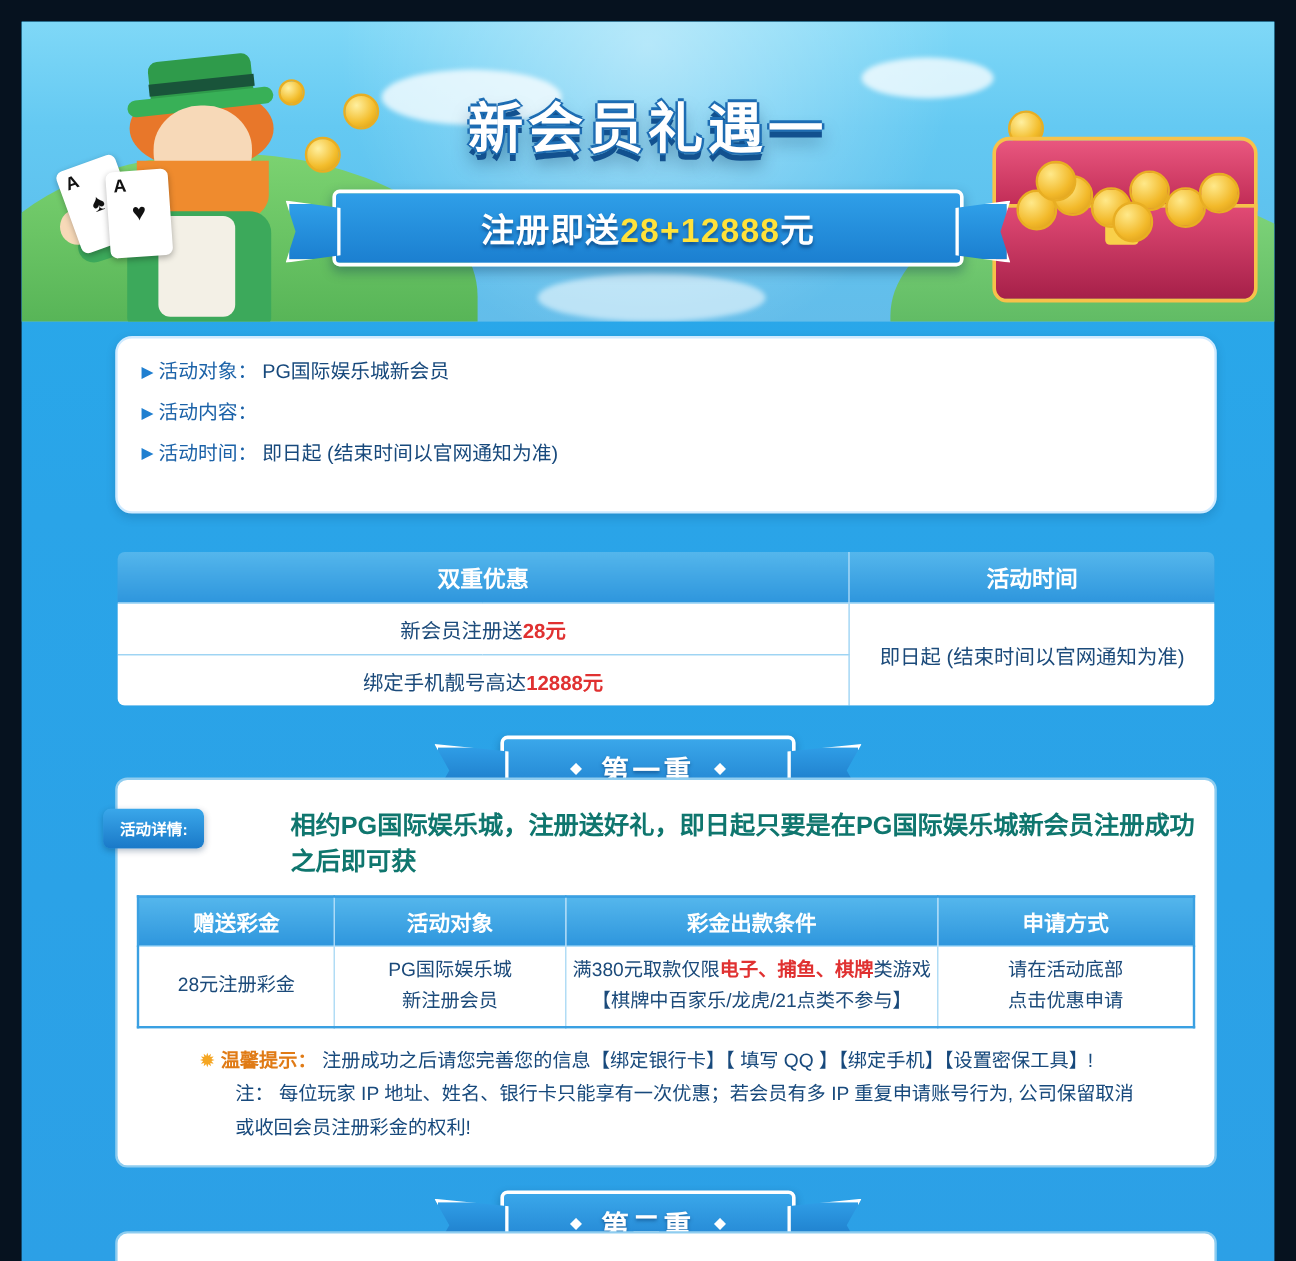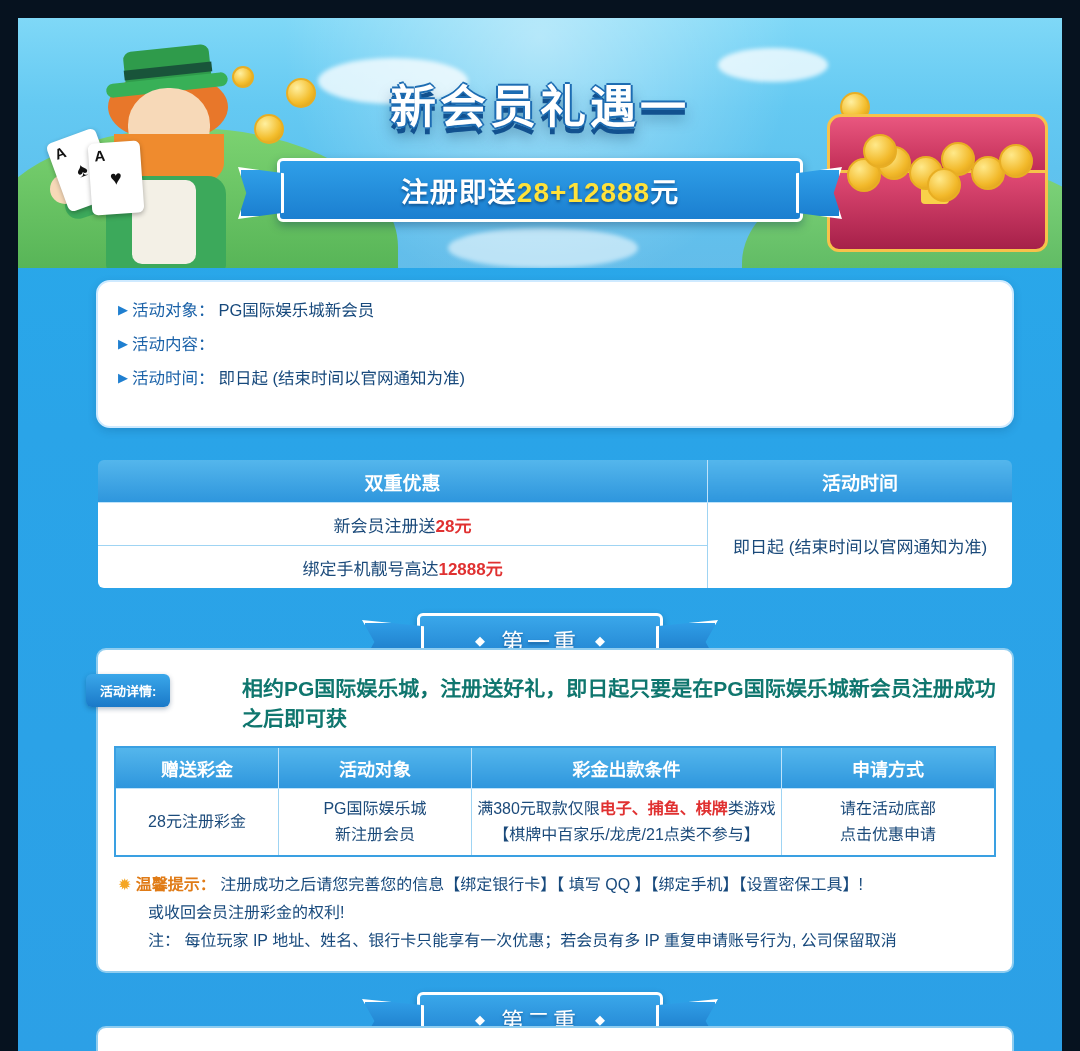--- a/index.html
+++ b/index.html
@@ -125,21 +125,21 @@
     border:3px solid #ffffff;border-radius:6px;
     display:flex;align-items:center;justify-content:center;gap:16px;
     box-shadow:0 3px 7px rgba(0,40,80,.3);
   }
   .banner:before,.banner:after{
     content:"";position:absolute;top:4px;width:56px;height:38px;
     background:linear-gradient(180deg,#2f9de6,#1a76c4);border:3px solid #fff;
   }
   .banner:before{left:-58px;clip-path:polygon(0 0,100% 14%,100% 86%,0 100%,20% 50%);}
   .banner:after{right:-58px;clip-path:polygon(100% 0,0 14%,0 86%,100% 100%,80% 50%);}
-  .banner .bt{font-size:23px;font-weight:normal;color:#fff;letter-spacing:3px;text-shadow:0 2px 3px rgba(0,40,90,.5);}
+  .banner .bt{font-size:23px;font-weight:bold;color:#fff;letter-spacing:3px;text-shadow:0 2px 3px rgba(0,40,90,.5);}
   .dia{color:#ffffff;font-size:13px;}
   .banner-zone{position:absolute;left:0;width:1044px;}
   
   .detail-card{
     position:absolute;left:78px;width:918px;
     background:#ffffff;border:2px solid #8fcdf0;border-radius:10px;
     box-sizing:border-box;padding:24px 16px 14px 16px;
   }
   .tag{
     position:absolute;left:-12px;top:24px;
@@ -149,21 +149,21 @@
   }
   .detail-text{
     margin-left:128px;font-size:21px;color:#0f766e;line-height:30px;font-weight:bold;
   }
   .detail-text .l2{margin-left:-128px;}
   .tbl2{width:100%;border-collapse:collapse;table-layout:fixed;margin-top:12px;
         border:2px solid #3aa0e2;}
   .tbl2 th{background:linear-gradient(180deg,#54b6ec,#2e96dd);color:#fff;font-size:18px;height:38px;border:1px solid #bfe3fa;}
   .tbl2 td{background:#fff;color:#1b4a7a;font-size:16px;text-align:center;height:64px;border:1px solid #9fd4f3;line-height:26px;}
   .tip{
-    margin-top:12px;font-size:16px;color:#17497c;line-height:28px;padding:2px 4px;
+    margin-top:12px;font-size:16px;color:#17497c;line-height:28px;padding:2px 4px;margin-left:48px;
   }
   .tip .star{color:#f5a623;}
   .tip .t-lbl{color:#e07b16;font-weight:bold;}
   .bold-red{color:#e03131;font-weight:bold;text-align:right;}
 </style>
 </head>
 <body>
 
 <div class="page">
   <div class="frame">
@@ -307,22 +307,22 @@
         </tr>
       </tbody>
         </table>
 
       <div class="tip">
         <div>
           <span class="star">✹</span>
           <span class="t-lbl">温馨提示：</span>
           <span>注册成功之后请您完善您的信息【绑定银行卡】【 填写 QQ 】【绑定手机】【设置密保工具】!</span>
         </div>
+        <div style="padding-left:30px">注： 每位玩家 IP 地址、姓名、银行卡只能享有一次优惠；若会员有多 IP 重复申请账号行为, 公司保留取消</div>
         <div style="padding-left:30px">或收回会员注册彩金的权利!</div>
-        <div style="padding-left:30px">注： 每位玩家 IP 地址、姓名、银行卡只能享有一次优惠；若会员有多 IP 重复申请账号行为, 公司保留取消</div>
       </div>
     </div>
 
     <div class="banner-zone" style="top:974px;">
       <div class="banner">
         <span class="dia">◆</span>
         <span class="bt">第二重</span>
         <span class="dia">◆</span>
       </div>
     </div>

